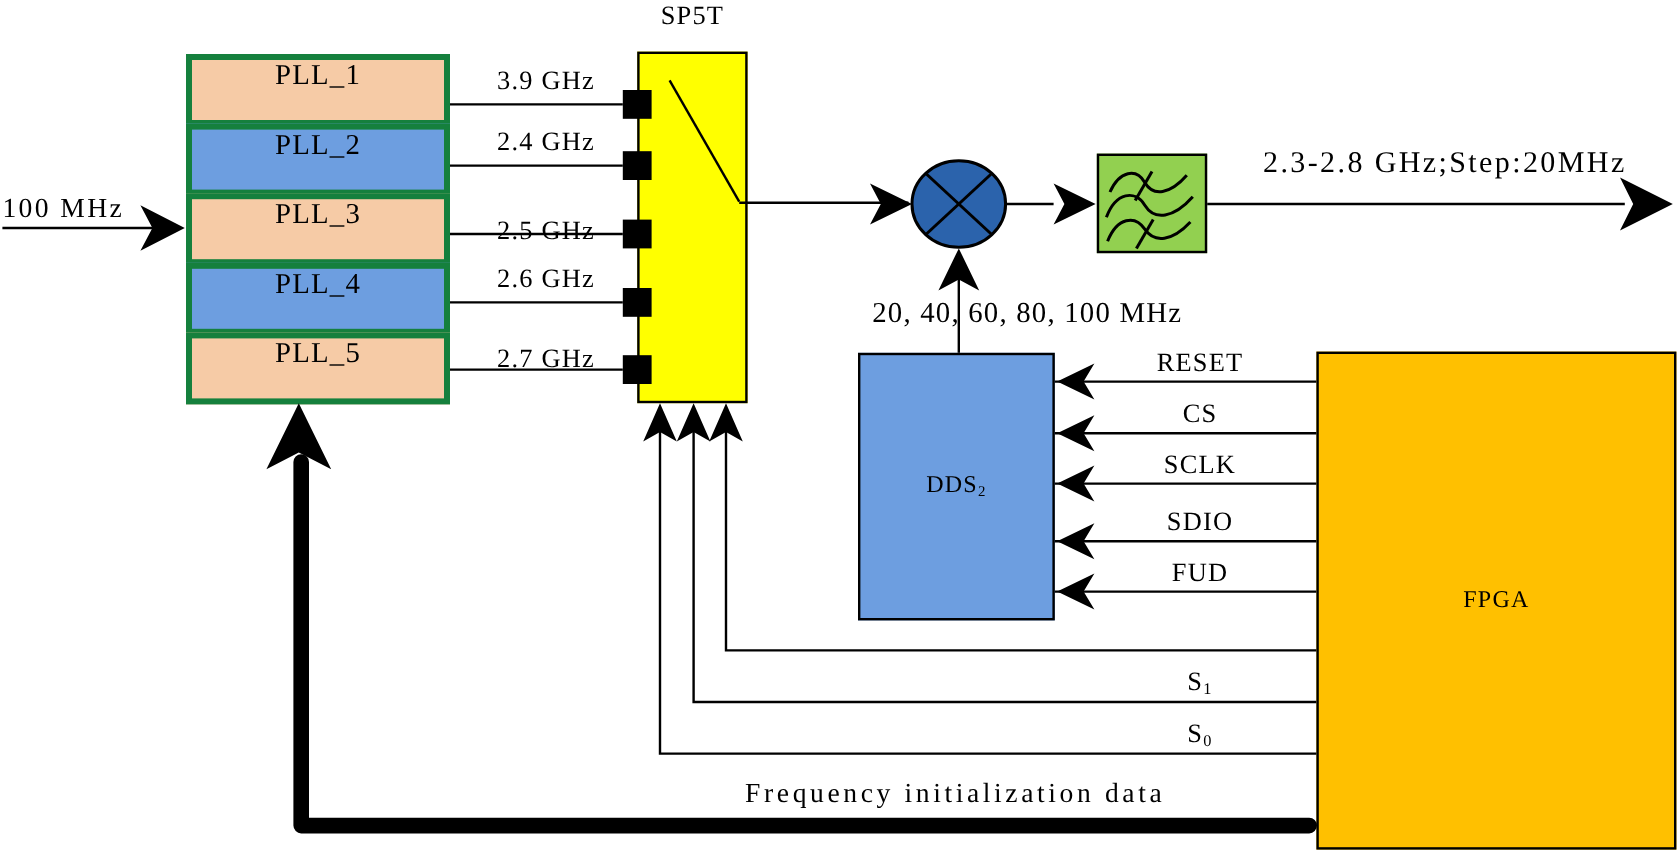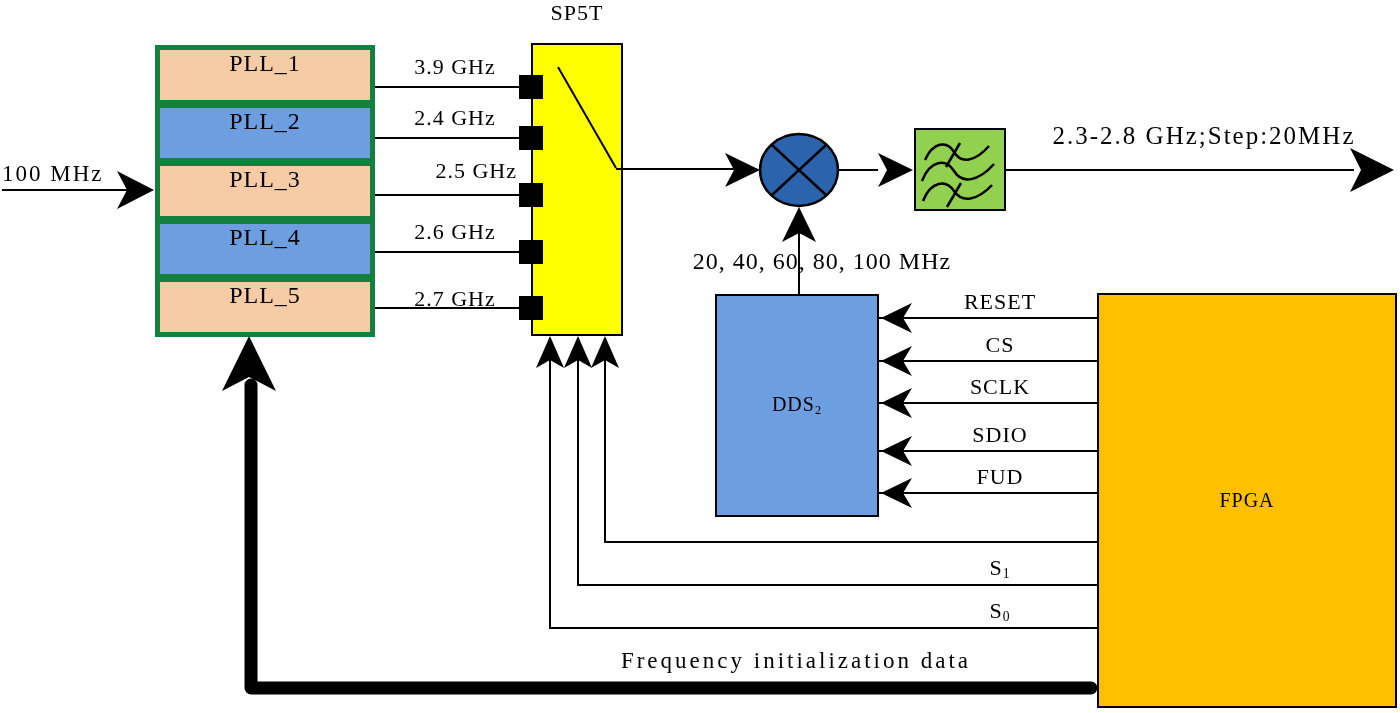--- a/index.html
+++ b/index.html
@@ -136,27 +136,27 @@
       <polygon points="249,336 222,391 249,377 276,391"></polygon>
     </g>
   </svg>
 
   <div class="lbl" style="left:2px;top:161px;font-size:23px;letter-spacing:2px;">100 MHz</div>
 
   <div class="lbl" style="left:531px;top:1px;width:92px;text-align:center;font-size:22px;letter-spacing:1px;">SP5T</div>
 
   <div class="lbl freq-lbl" style="top:55px;">3.9 GHz</div>
   <div class="lbl freq-lbl" style="top:106px;">2.4 GHz</div>
-  <div class="lbl freq-lbl" style="top:159px;text-align:right;">2.5 GHz</div>
+  <div class="lbl freq-lbl" style="top:180px;">2.5 GHz</div>
   <div class="lbl freq-lbl" style="top:220px;">2.6 GHz</div>
   <div class="lbl freq-lbl" style="top:276px;margin-top:11px;">2.7 GHz</div>
 
   <div class="lbl" style="left:1014px;top:122px;width:380px;text-align:center;font-size:25px;letter-spacing:2px;">2.3-2.8 GHz;Step:20MHz</div>
 
-  <div class="lbl" style="left:668px;top:248px;width:308px;text-align:center;font-size:24px;letter-spacing:1px;">20, 40, 60, 80, 100 MHz</div>
+  <div class="lbl" style="left:702px;top:248px;width:308px;text-align:center;font-size:24px;letter-spacing:1px;">20, 40, 60, 80, 100 MHz</div>
 
   <div class="lbl sig-lbl" style="top:290px;">RESET</div>
   <div class="lbl sig-lbl" style="top:333px;">CS</div>
   <div class="lbl sig-lbl" style="top:375px;">SCLK</div>
   <div class="lbl sig-lbl" style="top:423px;">SDIO</div>
   <div class="lbl sig-lbl" style="top:465px;">FUD</div>
 
   <div class="lbl sig-lbl" style="top:556px;">
     <span>S</span><span class="sub">1</span>
   </div>

